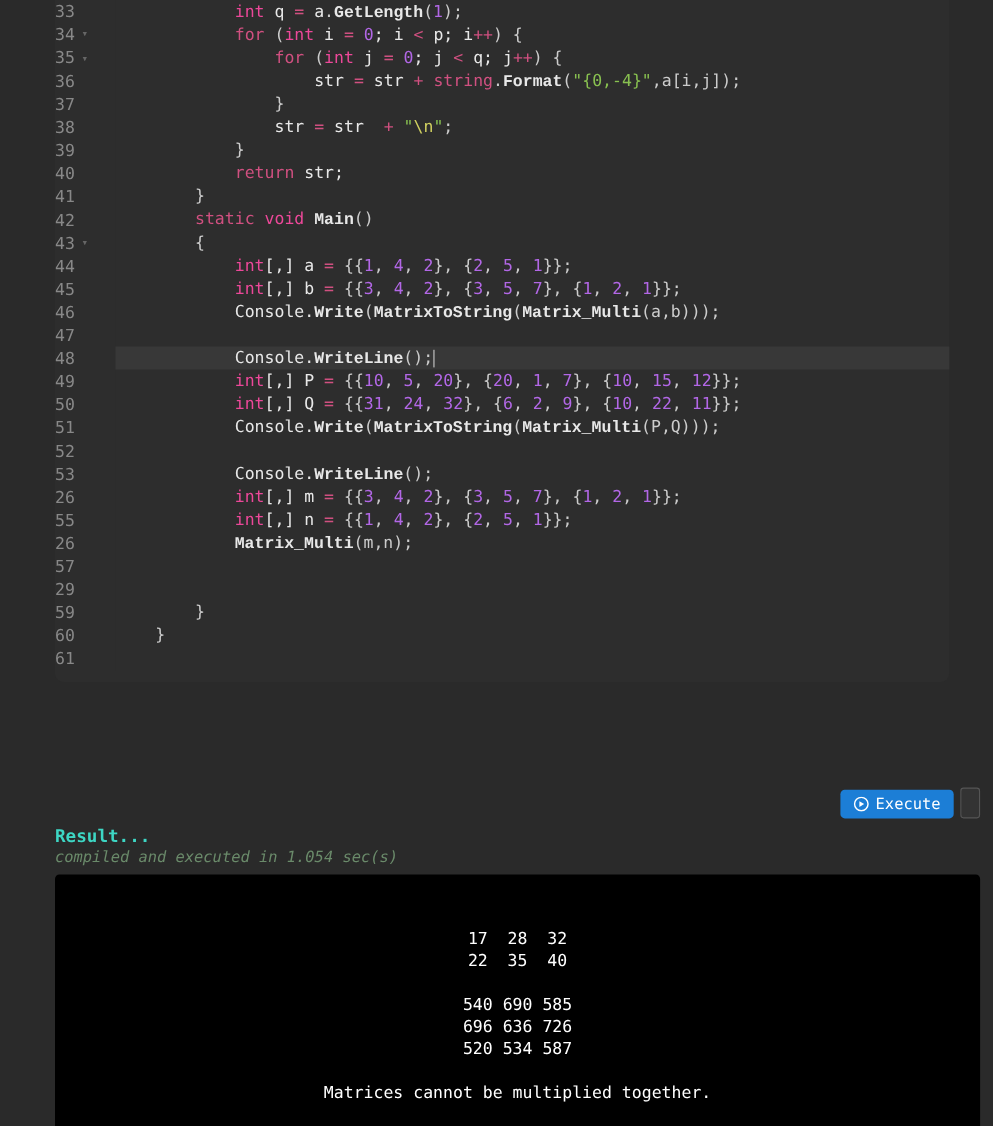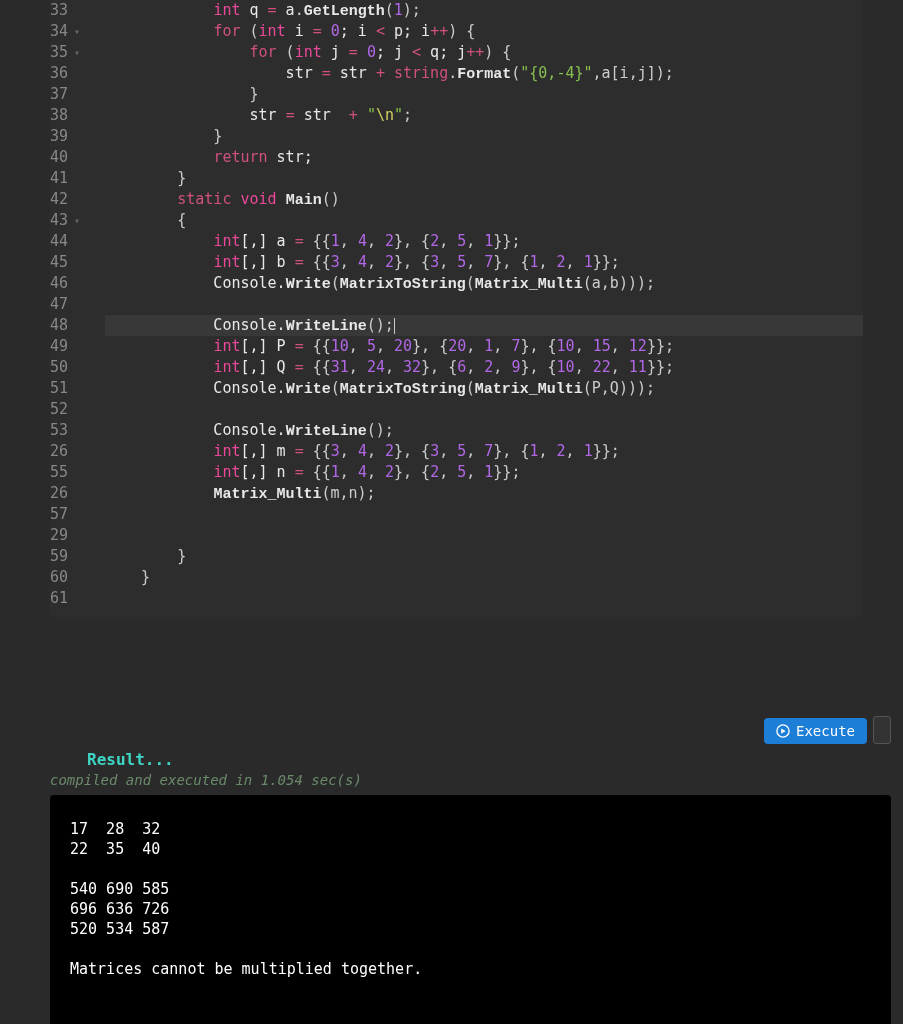--- a/index.html
+++ b/index.html
@@ -94,43 +94,43 @@
   background: #333;
 }
 
 .result-header {
   position: absolute;
   top: 750px;
   left: 50px;
   color: #3dd6c4;
   font-size: 16px;
   font-weight: bold;
-  margin-left: 37px;
 }
 .result-sub {
   position: absolute;
   top: 772px;
   left: 50px;
   color: #6a8a6a;
   font-style: italic;
   font-size: 14px;
 }
 .console {
   position: absolute;
   top: 795px;
   left: 50px;
   right: 12px;
   bottom: 0;
   background: #000;
   color: #fff;
-  padding: 4px 20px;
+  padding: 28px 20px;
   font-size: 15px;
   line-height: 20px;
   white-space: pre;
   border-radius: 4px 4px 0 0;
+  text-align: center;
 }
 </style>
 </head>
 <body>
 
 <div class="editor-area">
   <div class="code-container">
     <div class="gutter" id="gutter">
         <span class="ln">33</span>
         <span class="ln fold">34</span>

